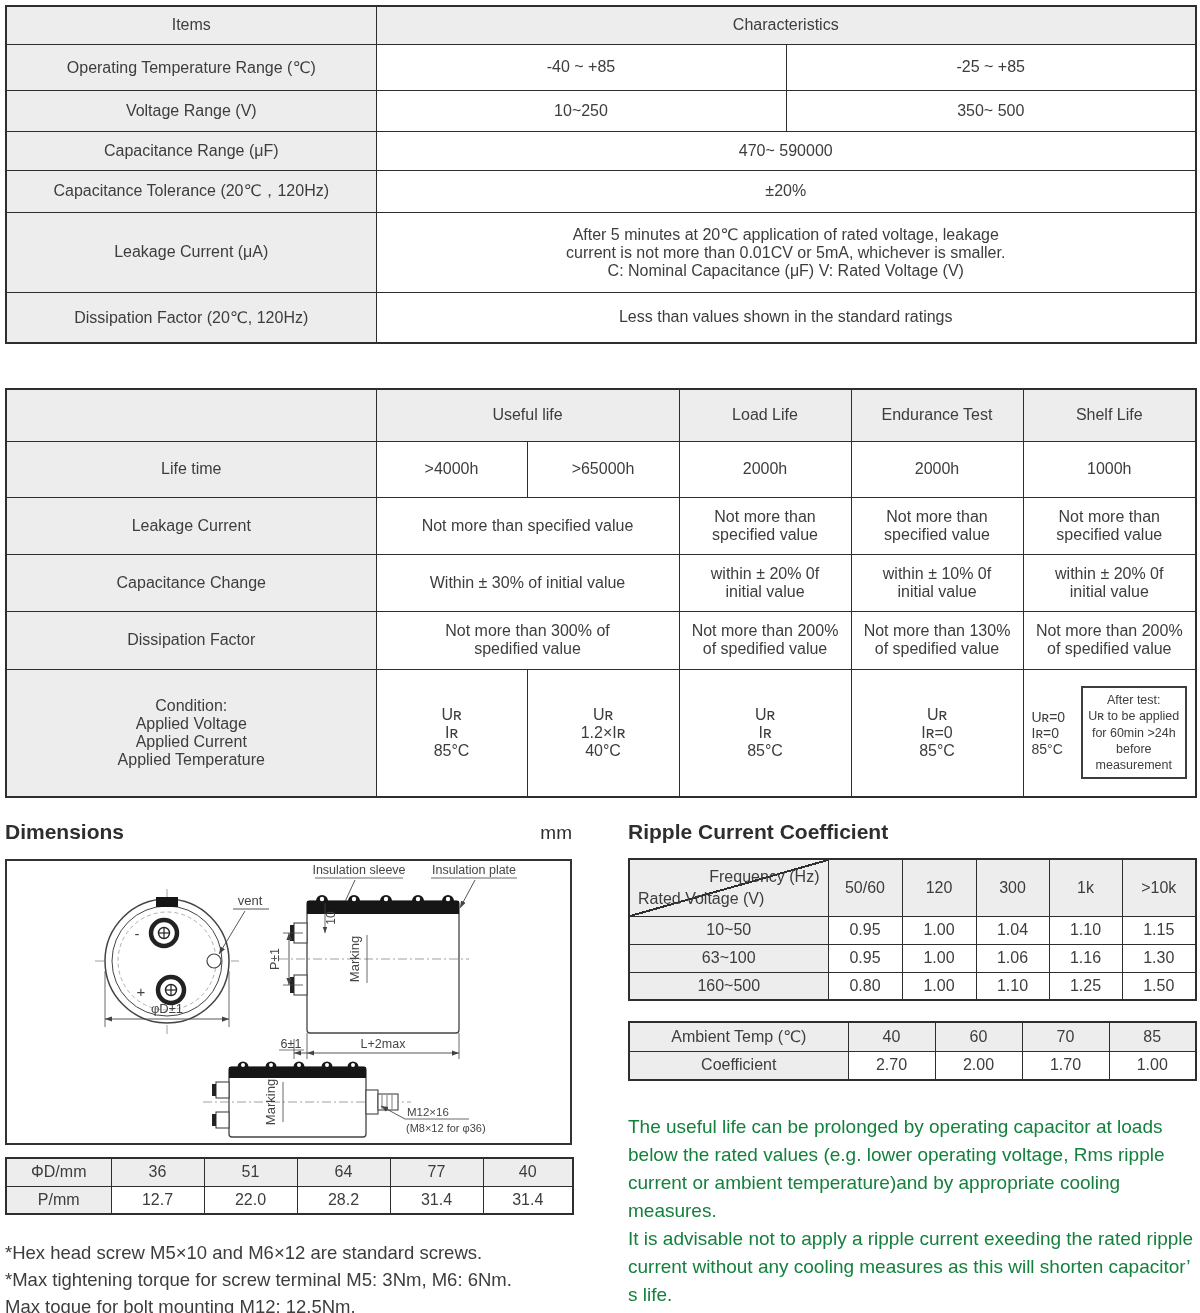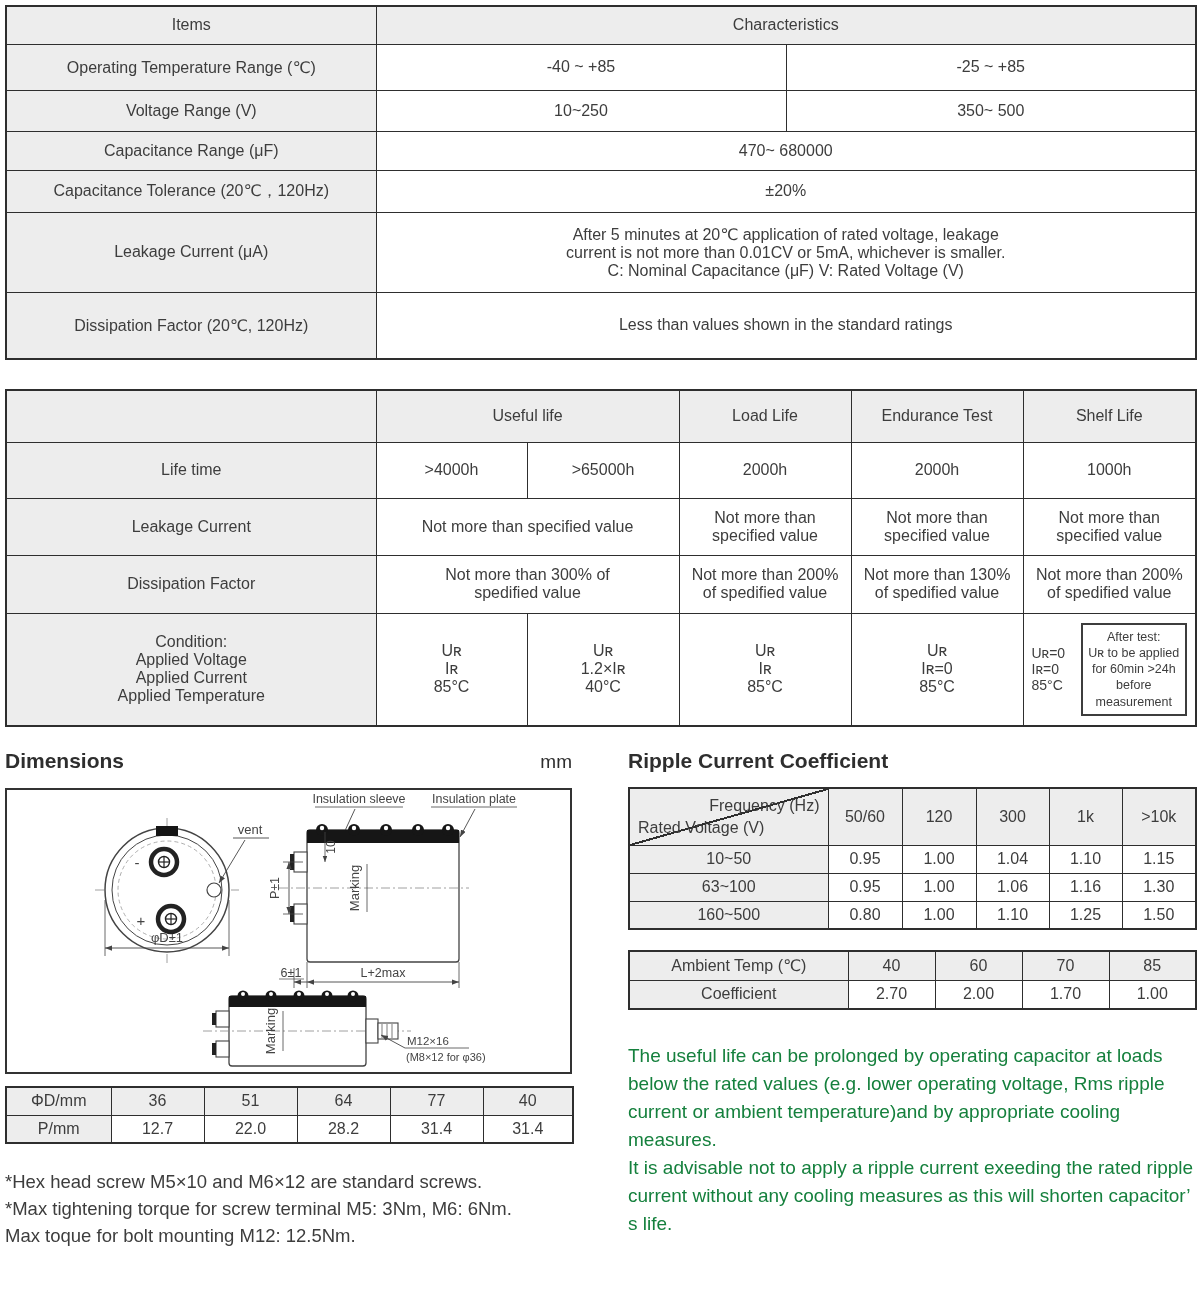--- a/index.html
+++ b/index.html
@@ -15,21 +15,21 @@
   table { border-collapse:collapse; table-layout:fixed; }
   .tbl { border:2px solid #2e2e2e; }
   .tbl td { border:1px solid #2e2e2e; text-align:center; vertical-align:middle;
             font-size:16px; padding:2px 6px; color:#3d3d3d; }
   .lbl { background:#ededed; }
   .pre { white-space:pre-line; }
 
   
   .spec-table { width:1190px; }
   
-  .life-table { width:1190px; margin-top:29px; }
+  .life-table { width:1190px; margin-top:44px; }
   .cond-cell { font-size:15px; }
   .shelf-flex { display:flex; align-items:center; justify-content:flex-start; padding:2px 2px; }
   .shelf-flex .vals { width:52px; font-size:14px; text-align:left; }
   .note-box { border:2px solid #3d3d3d; font-size:12.5px; line-height:1.3;
               text-align:center; padding:4px 5px; width:112px; }
 
   
   .bottom { display:flex; margin-top:22px; }
   .col-left { width:567px; }
   .col-right { width:567px; margin-left:56px; }
@@ -82,33 +82,33 @@
       <td>-40 ~ +85</td>
       <td>-25 ~ +85</td>
     </tr>
     <tr style="height:41px">
       <td class="lbl">Voltage Range (V)</td>
       <td>10~250</td>
       <td>350~ 500</td>
     </tr>
     <tr style="height:39px">
       <td class="lbl">Capacitance Range (μF)</td>
-      <td colspan="2">470~ 680000</td>
+      <td colspan="2">470~ 590000</td>
     </tr>
     <tr style="height:42px">
       <td class="lbl">Capacitance Tolerance (20℃，120Hz)</td>
       <td colspan="2">±20%</td>
     </tr>
     <tr style="height:80px">
       <td class="lbl">Leakage Current (μA)</td>
       <td colspan="2" class="pre">After 5 minutes at 20℃ application of rated voltage, leakage
 current is not more than 0.01CV or 5mA, whichever is smaller.
 C: Nominal Capacitance (μF)   V: Rated Voltage (V)</td>
     </tr>
-    <tr style="height:67px">
+    <tr style="height:51px">
       <td class="lbl">Dissipation Factor (20℃, 120Hz)</td>
       <td colspan="2">Less than values shown in the standard ratings</td>
     </tr>
   </tbody>
     </table>
 
   <table class="tbl life-table">
     <colgroup>
       <col style="width:370px">
         <col style="width:151px">
@@ -136,32 +136,42 @@
     <tr style="height:57px">
       <td class="lbl">Leakage Current</td>
       <td colspan="2">Not more than specified value</td>
       <td class="pre">Not more than
 specified value</td>
       <td class="pre">Not more than
 specified value</td>
       <td class="pre">Not more than
 specified value</td>
     </tr>
+    <tr style="height:57px">
+      <td class="lbl">Capacitance Change</td>
+      <td colspan="2">Within ± 30% of initial value</td>
+      <td class="pre">within ± 20% 0f
+initial value</td>
+      <td class="pre">within ± 10% 0f
+initial value</td>
+      <td class="pre">within ± 20% 0f
+initial value</td>
+    </tr>
     <tr style="height:58px">
       <td class="lbl">Dissipation Factor</td>
       <td colspan="2" class="pre">Not more than 300% of
 spedified value</td>
       <td class="pre">Not more than 200%
 of spedified value</td>
       <td class="pre">Not more than 130%
 of spedified value</td>
       <td class="pre">Not more than 200%
 of spedified value</td>
     </tr>
-    <tr style="height:113px">
+    <tr style="height:128px">
       <td class="lbl pre">Condition:
 Applied Voltage
 Applied Current
 Applied Temperature</td>
       <td class="pre cond-cell">Uʀ
 Iʀ
 85°C</td>
       <td class="pre cond-cell">Uʀ
 1.2×Iʀ
 40°C</td>

